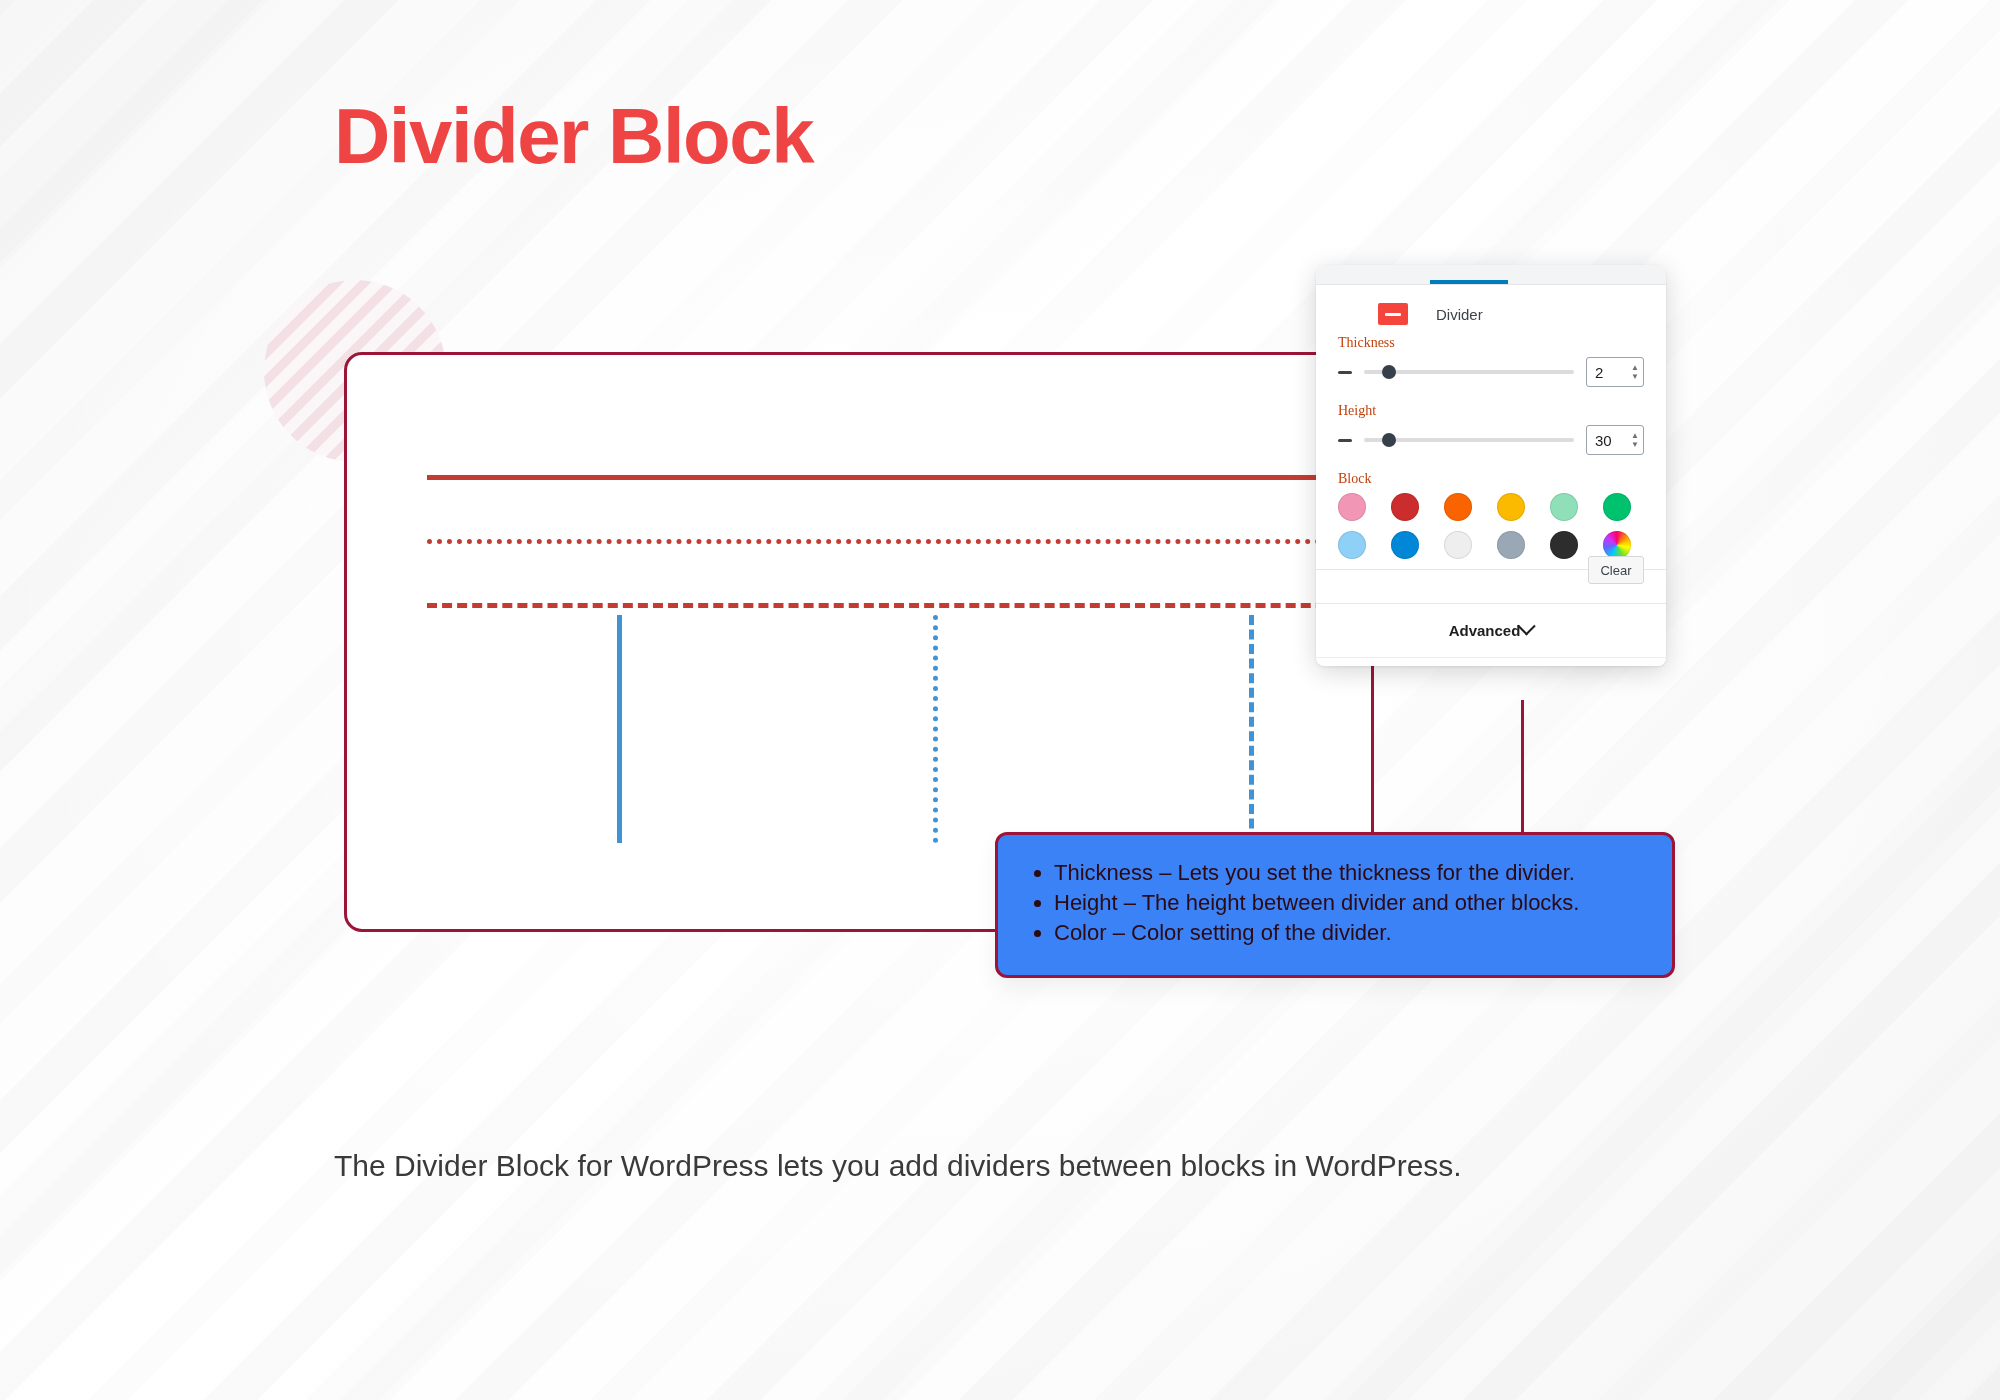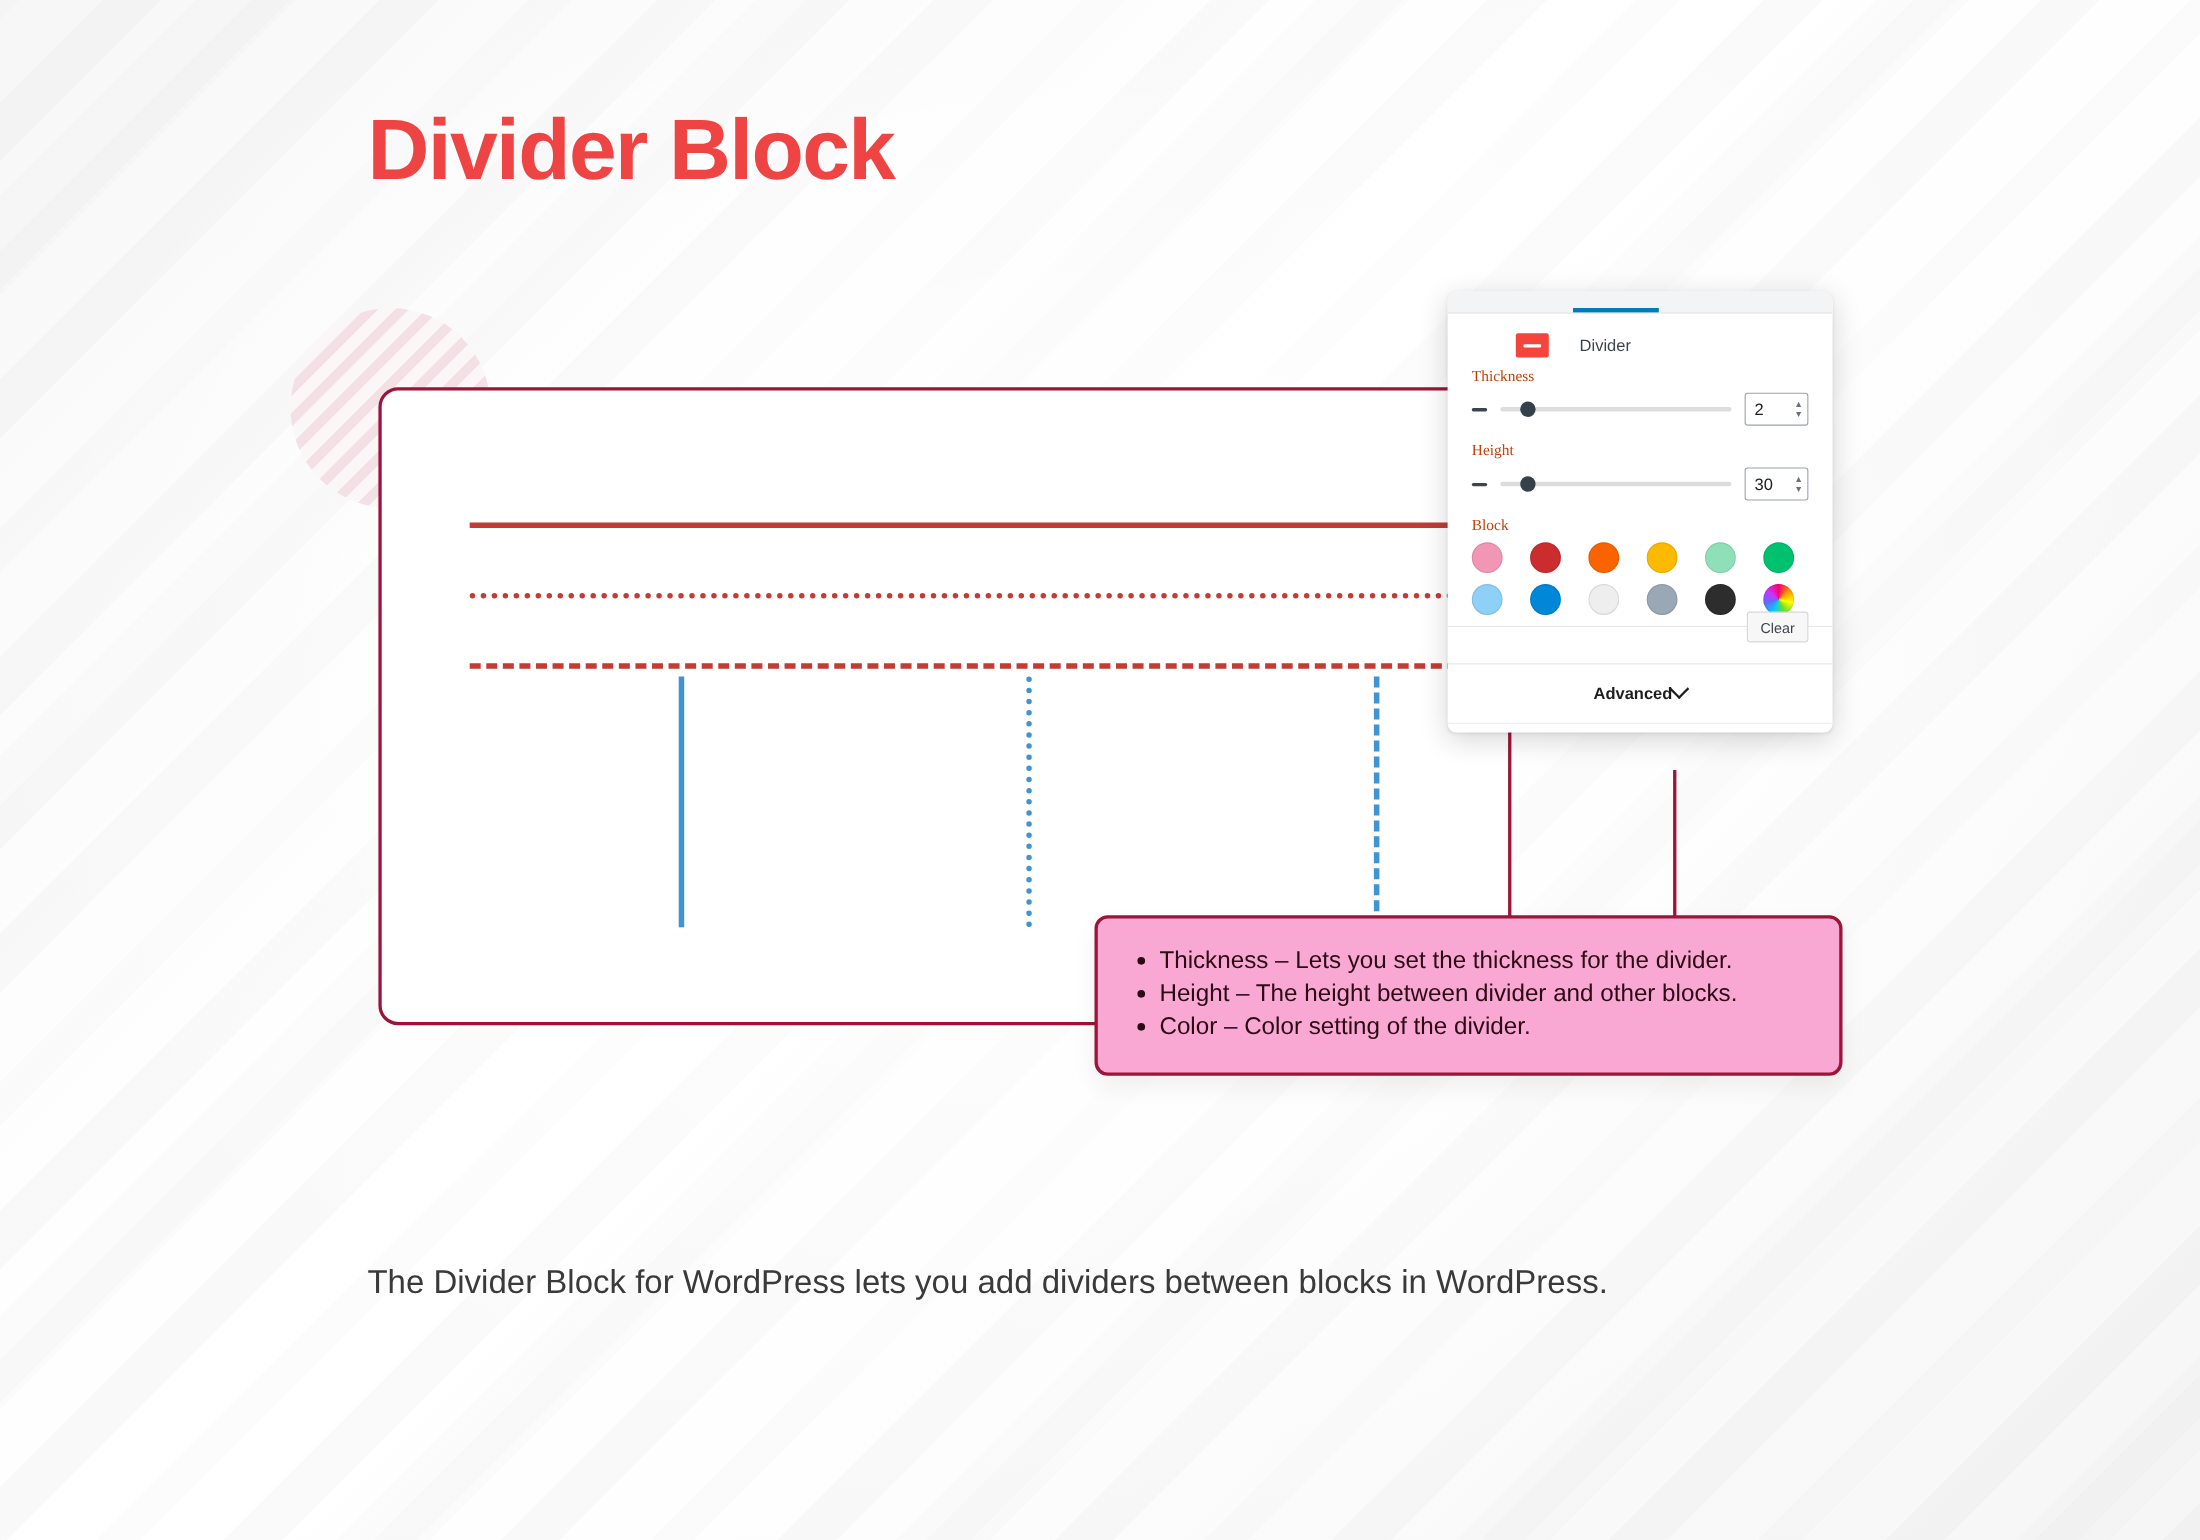--- a/index.html
+++ b/index.html
@@ -315,21 +315,21 @@
   }
 
   
   .callout {
     position: absolute;
     left: 995px;
     top: 832px;
     width: 680px;
     border: 3px solid #9c1538;
     border-radius: 12px;
-    background: #f9a8d4;
+    background: #3b82f6;
     padding: 24px 30px 26px 34px;
     box-shadow: 0 10px 22px rgba(0,0,0,0.06);
   }
   .callout ul {
     list-style: disc;
     margin-left: 22px;
   }
   .callout li {
     font-size: 22px;
     line-height: 1.27;

